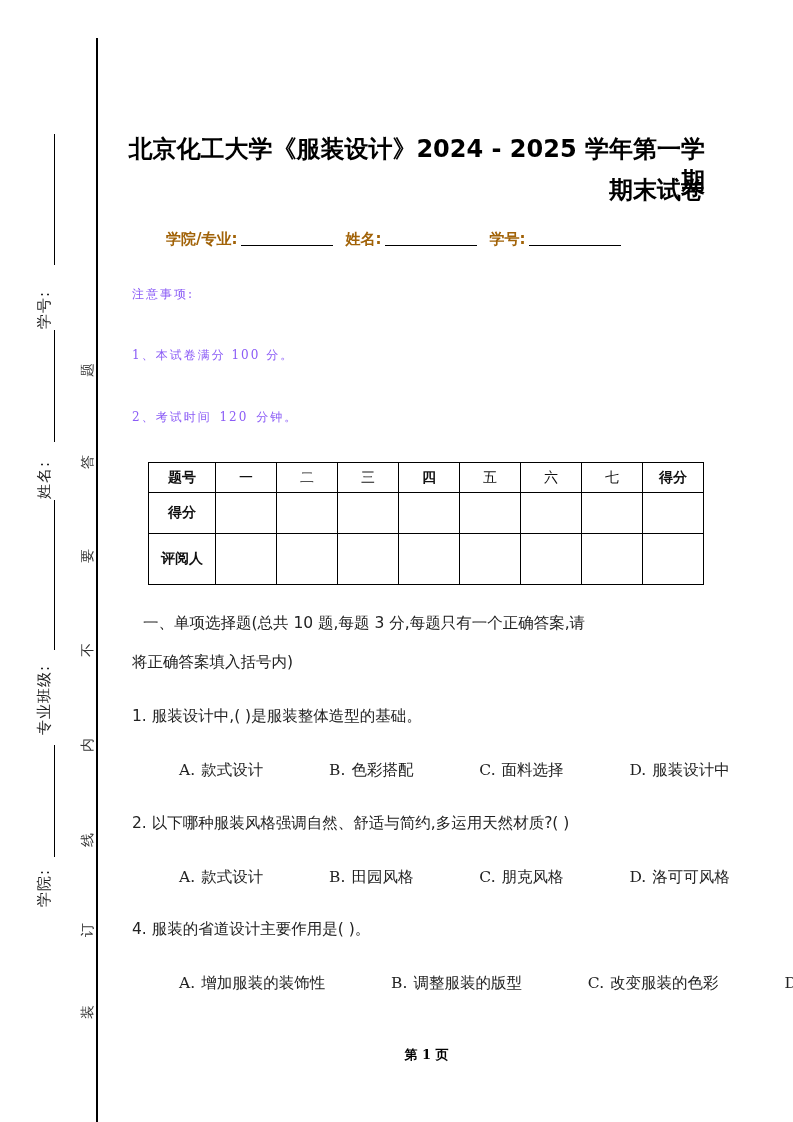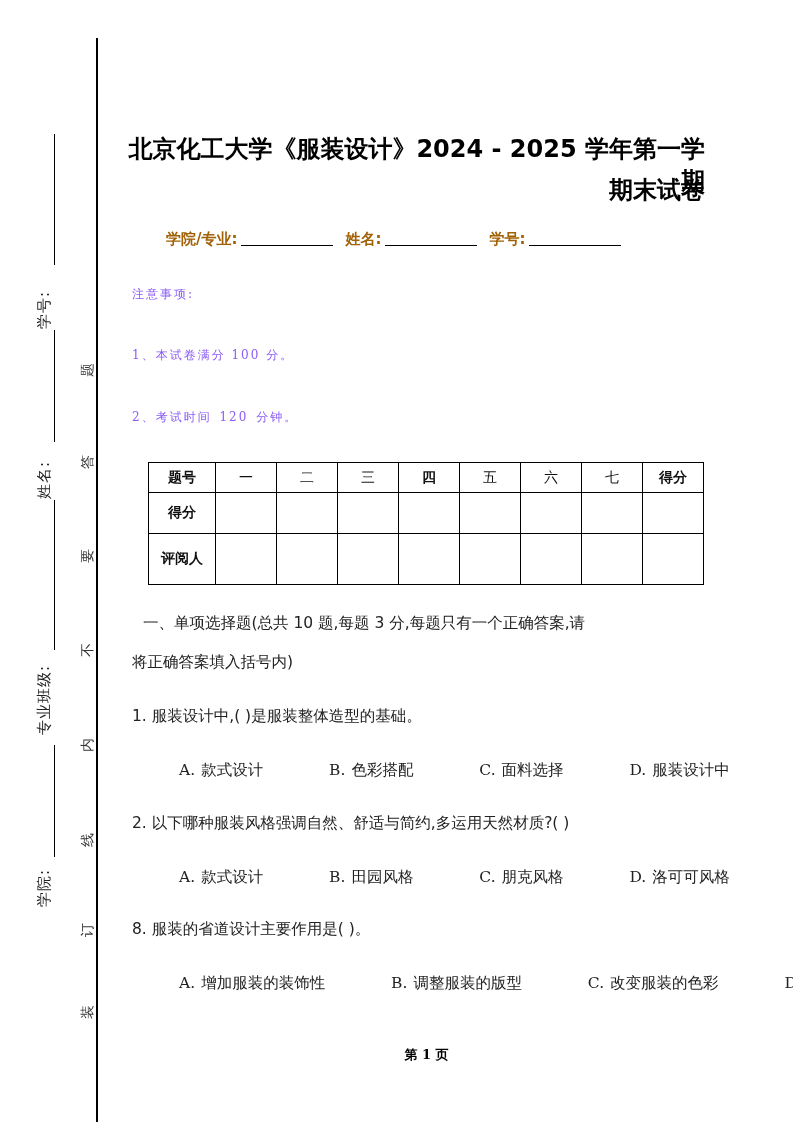--- a/index.html
+++ b/index.html
@@ -228,21 +228,21 @@
 </div>
 
 <div class="body-text" style="top:813px;">2. 以下哪种服装风格强调自然、舒适与简约,多运用天然材质?(   )</div>
 <div class="body-text options" style="top:867px;">
   <span class="opt"><span class="letter">A.</span><span>款式设计</span></span>
   <span class="opt"><span class="letter">B.</span><span>田园风格</span></span>
   <span class="opt"><span class="letter">C.</span><span>朋克风格</span></span>
   <span class="opt"><span class="letter">D.</span><span>洛可可风格</span></span>
 </div>
 
-<div class="body-text" style="top:919px;">8. 服装的省道设计主要作用是(  )。</div>
+<div class="body-text" style="top:919px;">4. 服装的省道设计主要作用是(  )。</div>
 <div class="body-text options" style="top:973px;">
   <span class="opt"><span class="letter">A.</span><span>增加服装的装饰性</span></span>
   <span class="opt"><span class="letter">B.</span><span>调整服装的版型</span></span>
   <span class="opt"><span class="letter">C.</span><span>改变服装的色彩</span></span>
   <span class="opt"><span class="letter">D.</span><span></span></span>
 </div>
 
 <div class="footer">第 1 页</div>
 
 </body></html>

